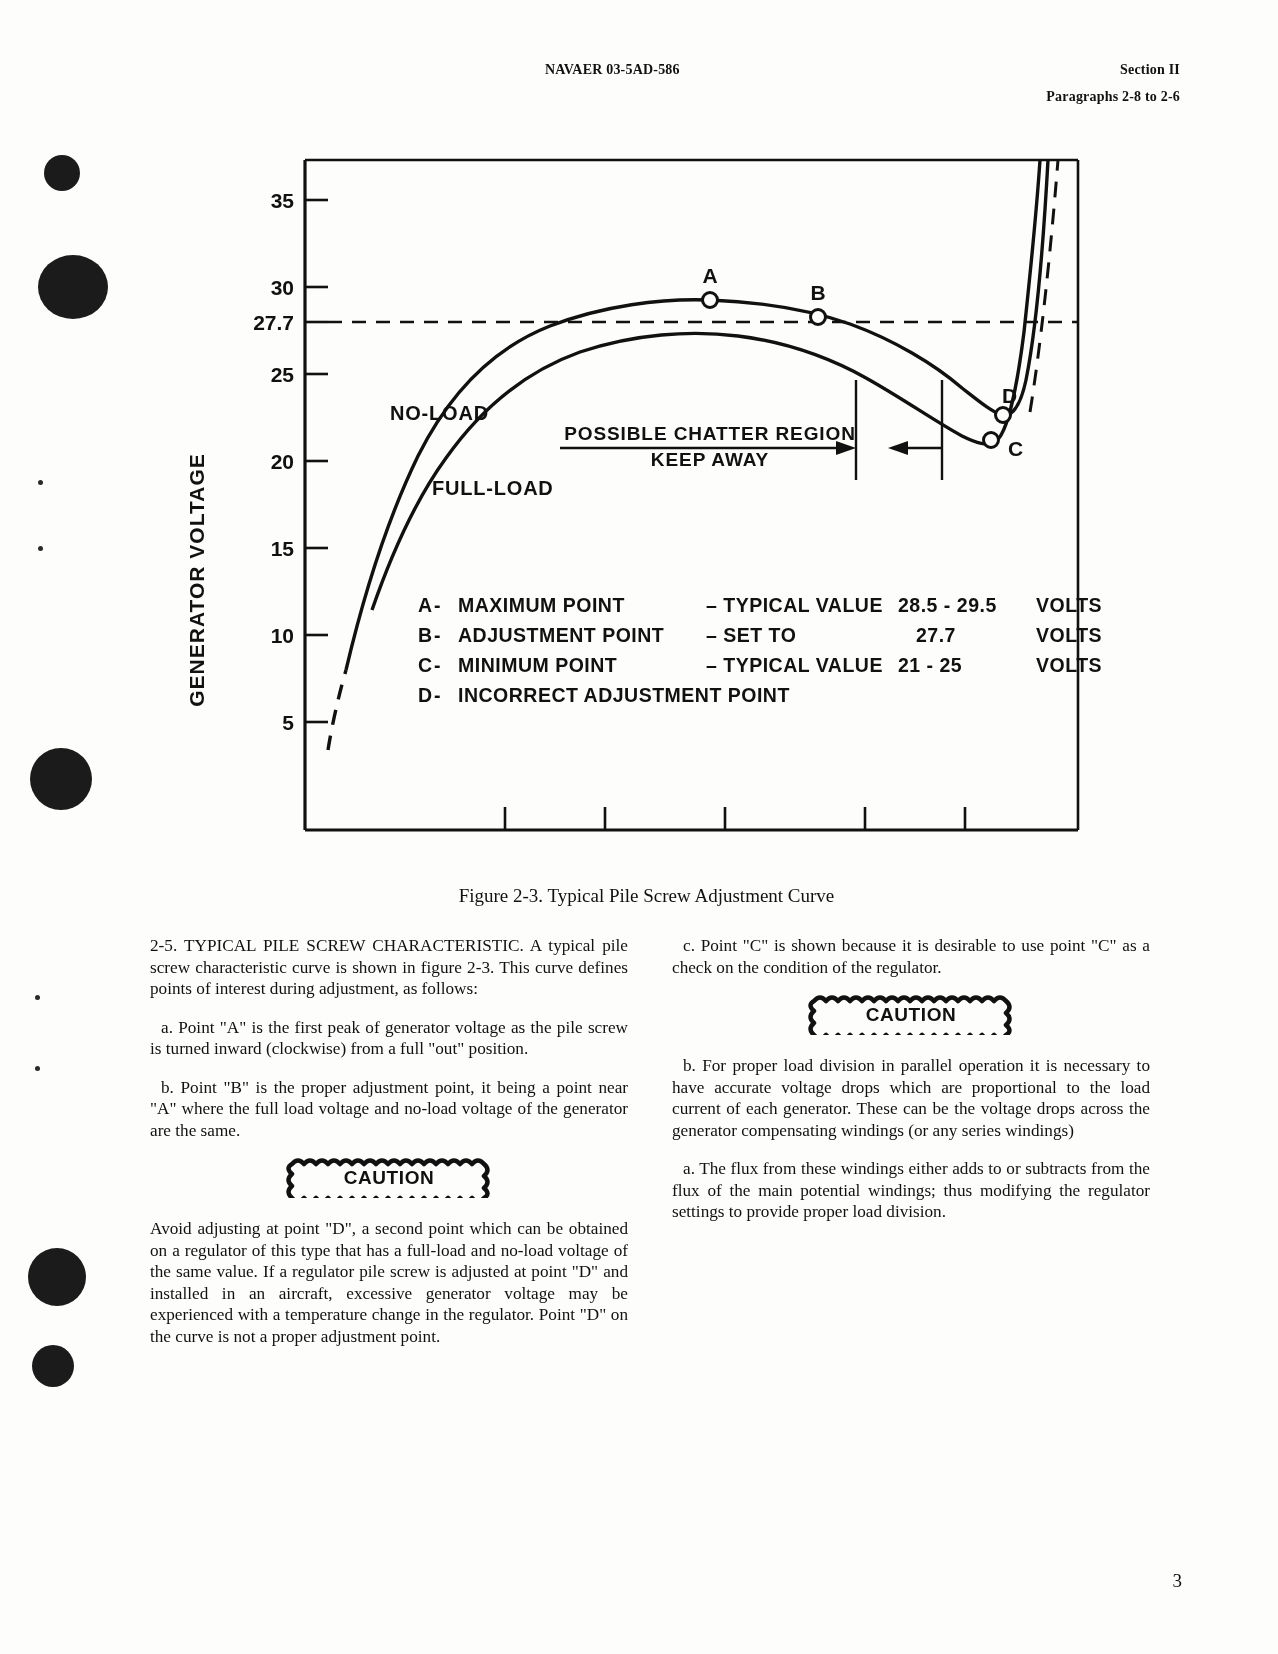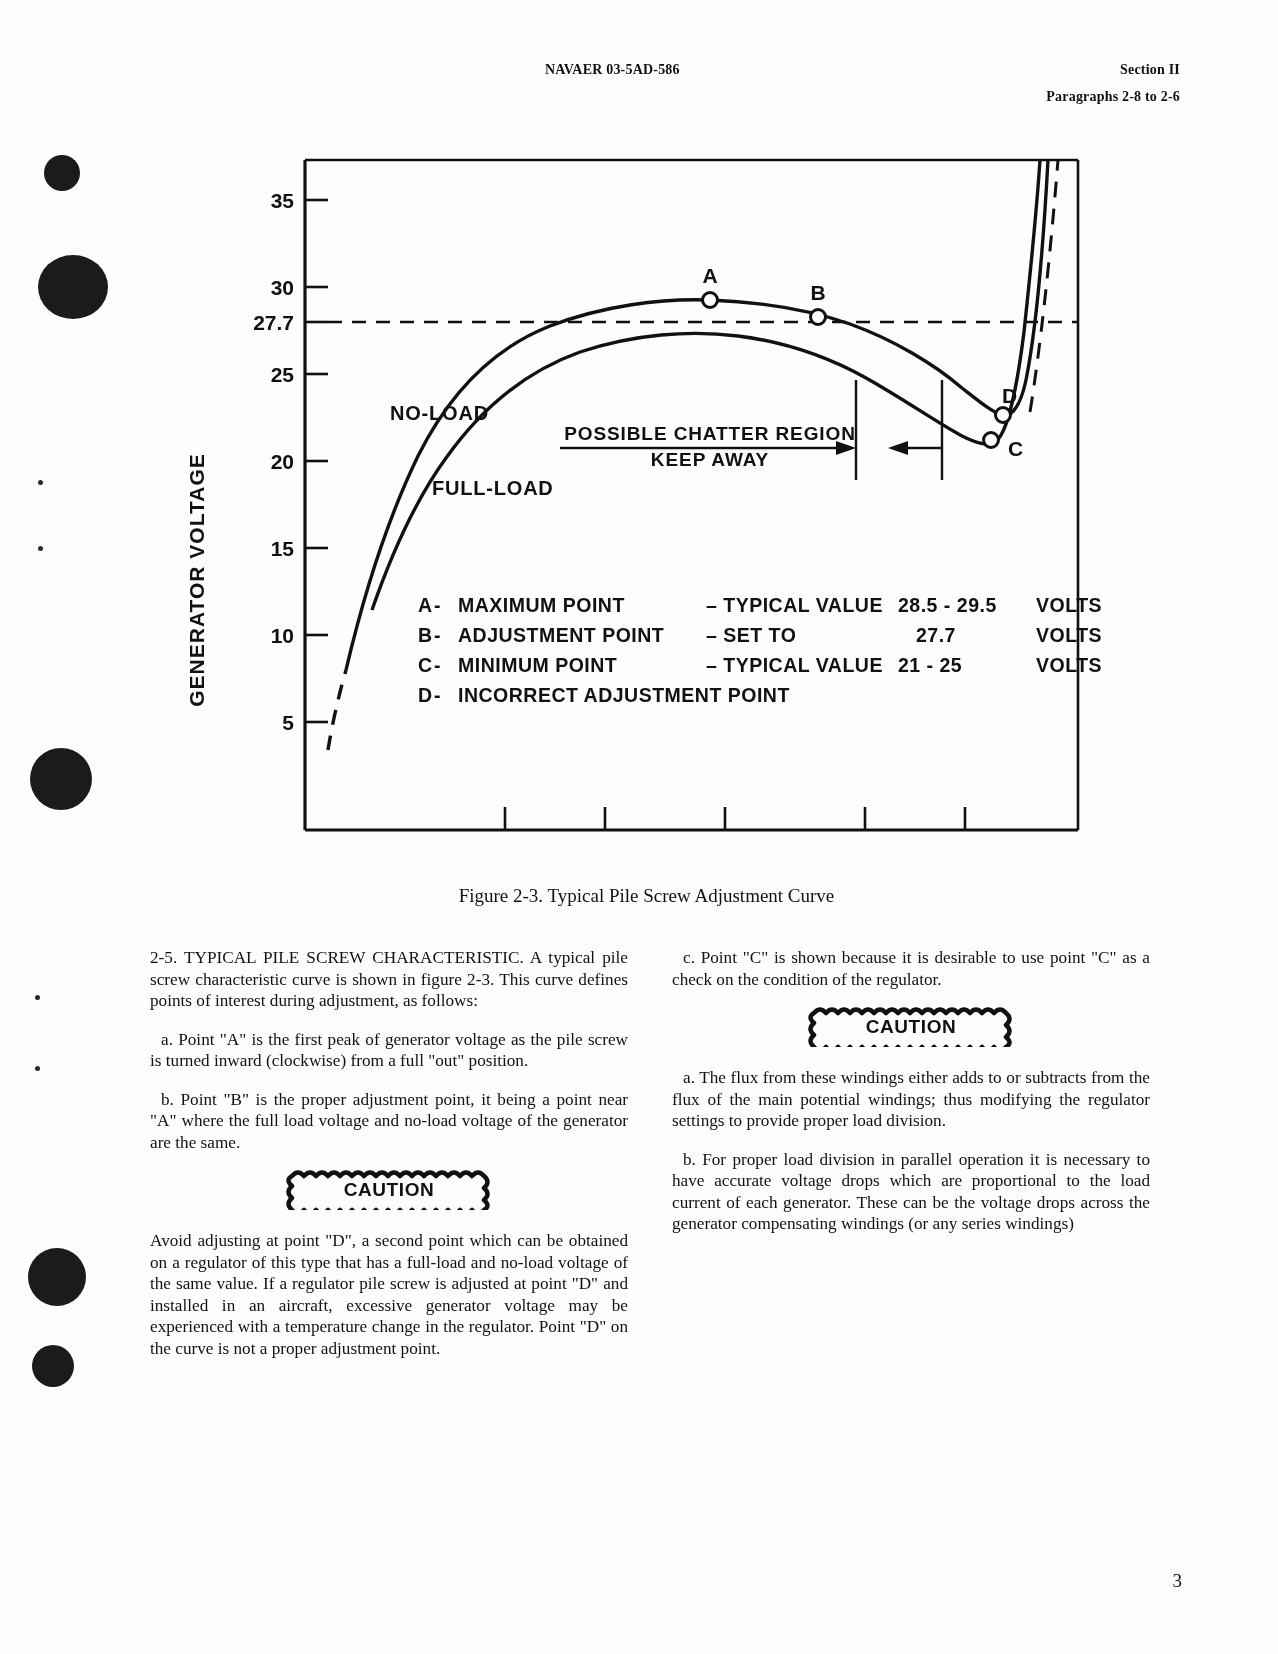--- a/index.html
+++ b/index.html
@@ -71,21 +71,21 @@
 
   
   #body-columns {
     position: absolute;
     left: 150px;
     top: 935px;
     width: 1000px;
     display: flex;
     gap: 44px;
   }
-  .column { width: 478px; margin-top: 12px; }
+  .column { width: 478px; }
   .column p {
     margin: 0 0 17px 0;
     font-family: "Liberation Serif", serif;
     font-size: 17.2px;
     line-height: 21.5px;
     text-align: justify;
     text-justify: inter-word;
     hyphens: none;
   }
   .column p.indent { text-indent: 11px; }
@@ -353,21 +353,21 @@
                    q 7 6 0 12 q 7 6 0 12 q 7 6 0 10
                    q -6 7 -12 0 q -6 7 -12 0 q -6 7 -12 0 q -6 7 -12 0 q -6 7 -12 0
                    q -6 7 -12 0 q -6 7 -12 0 q -6 7 -12 0 q -6 7 -12 0 q -6 7 -12 0
                    q -6 7 -12 0 q -6 7 -12 0 q -6 7 -12 0 q -6 7 -12 0 q -6 7 -12 0
                    q -6 7 -12 0
                    q -7 -6 0 -12 q -7 -6 0 -12 q -7 -6 0 -10 Z" fill="none" stroke="#111" stroke-width="4.5" stroke-linejoin="round"></path>
         </svg>
         <div class="caution-label">CAUTION</div>
       </div>
 
+      <p class="indent">b. For proper load division in parallel operation it is necessary to have accurate voltage drops which are proportional to the load current of each generator.  These can be the voltage drops across the generator compensating windings (or any series windings)</p>
       <p class="indent">a. The flux from these windings either adds to or subtracts from the flux of the main potential windings; thus modifying the regulator settings to provide proper load division.</p>
-      <p class="indent">b. For proper load division in parallel operation it is necessary to have accurate voltage drops which are proportional to the load current of each generator.  These can be the voltage drops across the generator compensating windings (or any series windings)</p>
     </div>
 
   </div>
 
   <div id="page-number">3</div>
 
 </div>
 
 </body></html>

